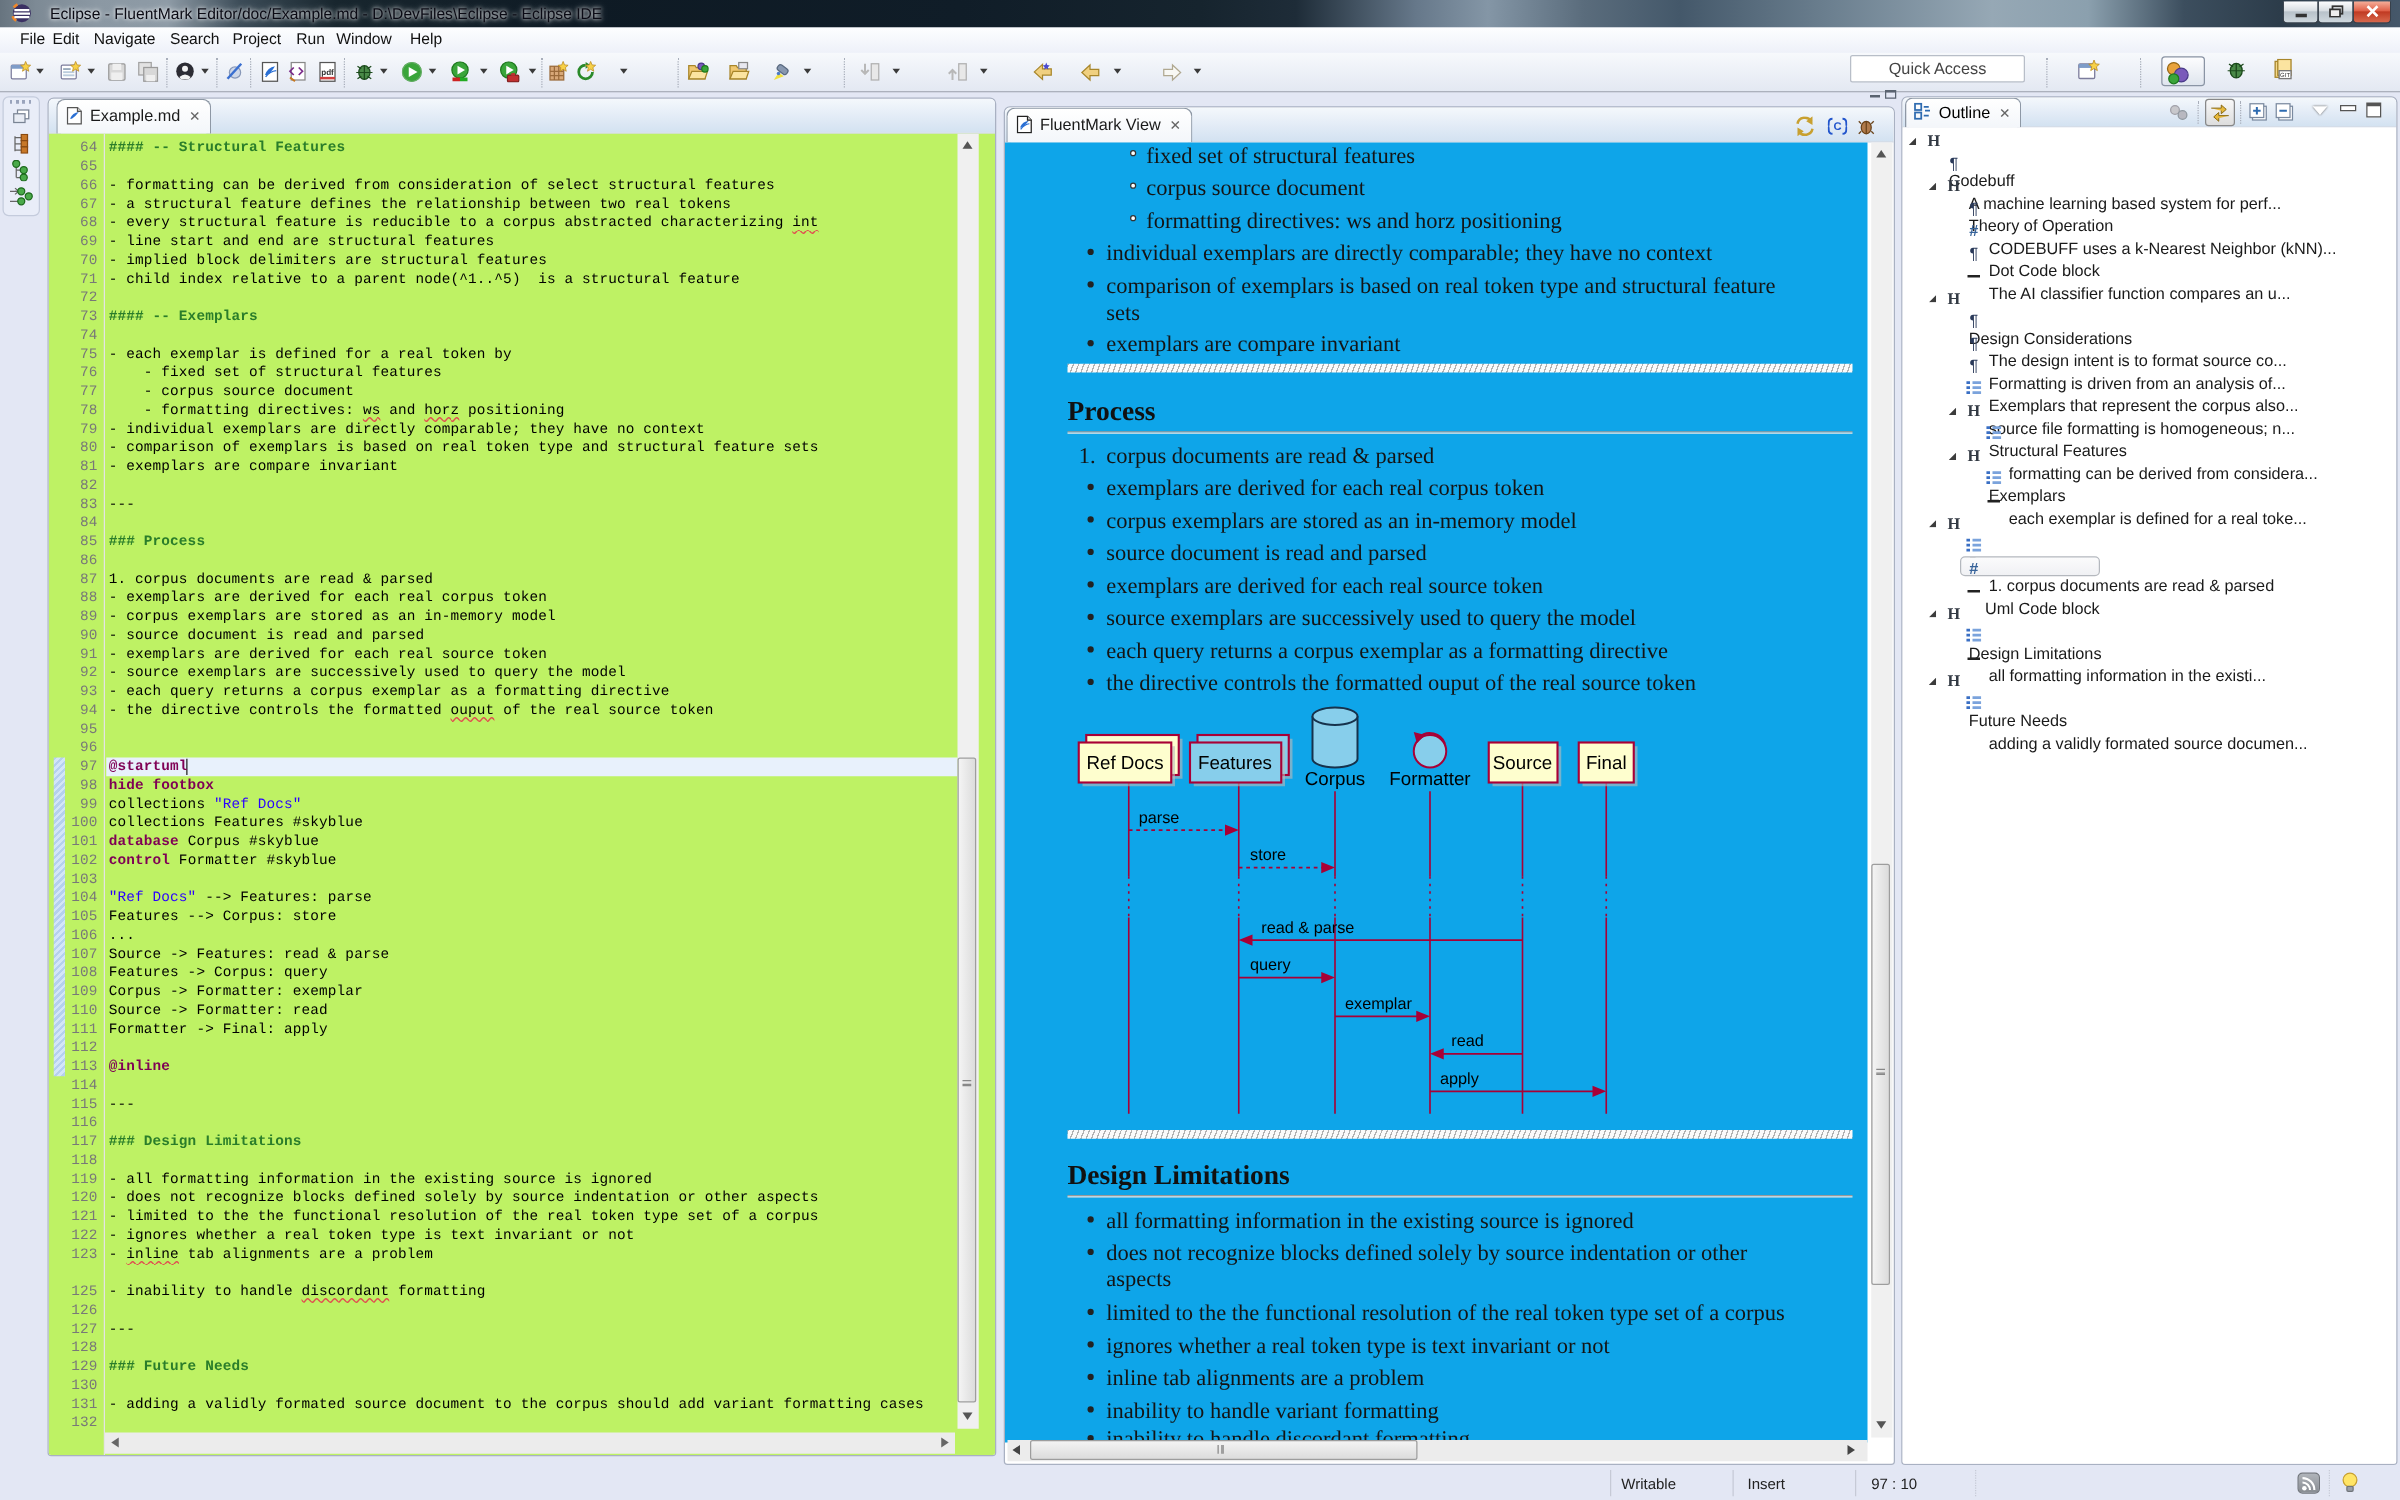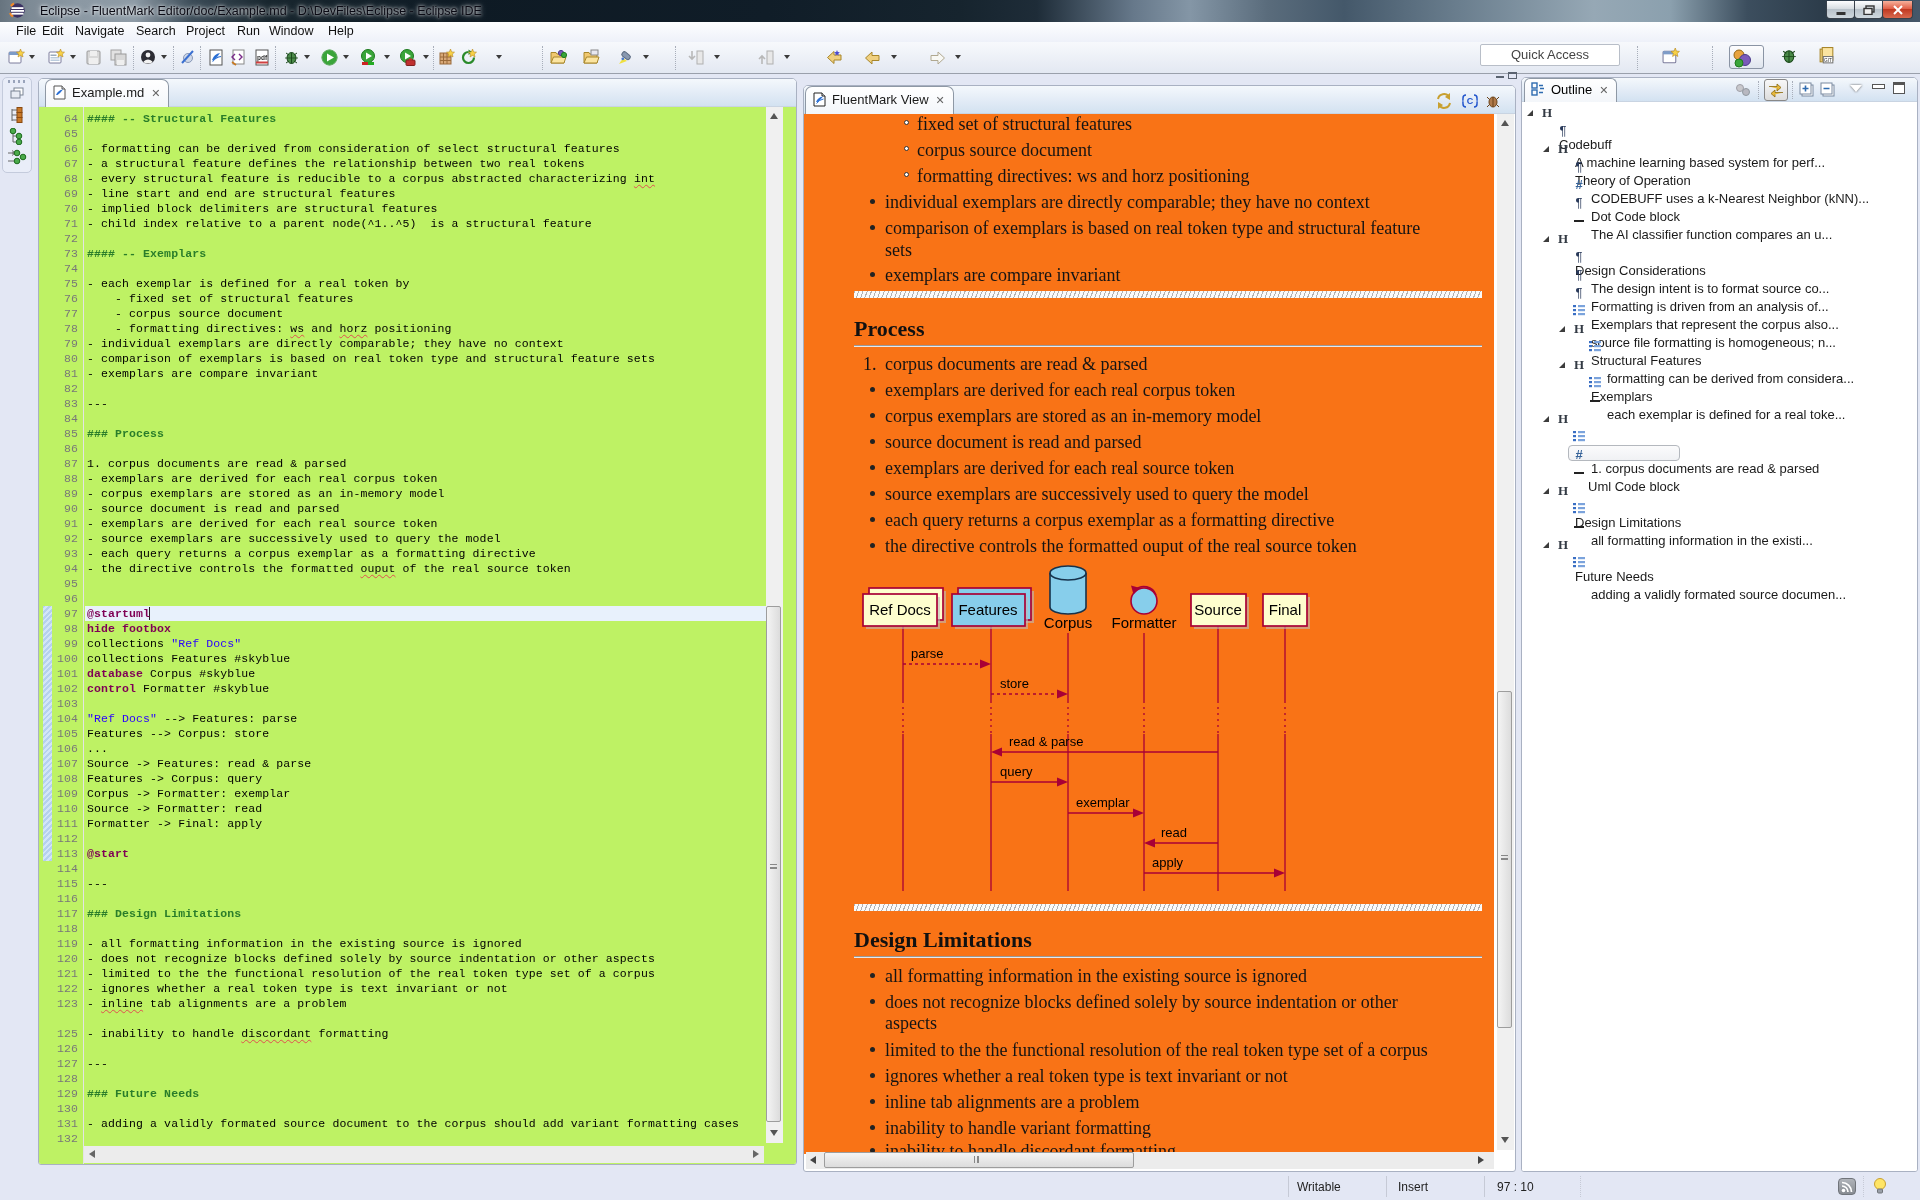--- a/index.html
+++ b/index.html
@@ -44,21 +44,21 @@
 .sbv { position:absolute; width:17px; background:#f0f0f0; }
 .sbh { position:absolute; height:17px; background:#ececec; }
 .sbthumb { position:absolute; background:linear-gradient(90deg,#f4f4f4,#dcdcdc); border:1px solid #9d9d9d; border-radius:2px; }
 .sbthumbh { position:absolute; background:linear-gradient(180deg,#f4f4f4,#dcdcdc); border:1px solid #9d9d9d; border-radius:2px; }
 .sbarrow { position:absolute; width:0; height:0; }
 .grip { position:absolute; width:7px; height:5px; border-top:1px solid #888; border-bottom:1px solid #888; }
 .grip:after { content:""; position:absolute; left:0; top:2px; width:7px; height:0; border-top:1px solid #888; }
 .griph { position:absolute; width:5px; height:7px; border-left:1px solid #888; border-right:1px solid #888; }
 .griph:after { content:""; position:absolute; top:0; left:2px; height:7px; width:0; border-left:1px solid #888; }
 
-#fmcontent { position:absolute; left:0; top:28px; width:690px; height:1040px; background:#f97316; font-family:"Liberation Serif", serif; }
+#fmcontent { position:absolute; left:0; top:28px; width:690px; height:1040px; background:#0ea5e9; font-family:"Liberation Serif", serif; }
 .fmt { position:absolute; font-size:18px; color:#141414; white-space:pre; line-height:22px; height:22px; }
 .bdot { position:absolute; left:66px; width:5px; height:5px; border-radius:50%; background:#222; }
 .bcirc { position:absolute; left:100px; width:5px; height:5px; border-radius:50%; border:1px solid #333; background:#fff; }
 .fmh { position:absolute; font-size:22px; font-weight:bold; color:#111; }
 .frule { position:absolute; width:628px; height:2px; border-top:1px solid #999; border-bottom:1px solid #e8e8e8; }
 .hatch { position:absolute; width:628px; height:7px; background:repeating-linear-gradient(110deg,#b2b2b2 0 1px,#fafafa 1px 4px); }
 #uml { position:absolute; left:42px; top:442px; }
 #uml text.pl { font-family:"Liberation Sans", sans-serif; font-size:15px; fill:#000; }
 #uml text.ml { font-family:"Liberation Sans", sans-serif; font-size:13px; fill:#000; }
 
@@ -370,21 +370,21 @@
 <div class="eline" style="top:589px"><span class="lnum">103</span><span class="ltxt"></span></div>
 <div class="eline" style="top:604px"><span class="lnum">104</span><span class="ltxt"><span class="s">"Ref Docs"</span> --&gt; Features: parse</span></div>
 <div class="eline" style="top:619px"><span class="lnum">105</span><span class="ltxt">Features --&gt; Corpus: store</span></div>
 <div class="eline" style="top:634px"><span class="lnum">106</span><span class="ltxt">...</span></div>
 <div class="eline" style="top:649px"><span class="lnum">107</span><span class="ltxt">Source -&gt; Features: read &amp; parse</span></div>
 <div class="eline" style="top:664px"><span class="lnum">108</span><span class="ltxt">Features -&gt; Corpus: query</span></div>
 <div class="eline" style="top:679px"><span class="lnum">109</span><span class="ltxt">Corpus -&gt; Formatter: exemplar</span></div>
 <div class="eline" style="top:694px"><span class="lnum">110</span><span class="ltxt">Source -&gt; Formatter: read</span></div>
 <div class="eline" style="top:709px"><span class="lnum">111</span><span class="ltxt">Formatter -&gt; Final: apply</span></div>
 <div class="eline" style="top:724px"><span class="lnum">112</span><span class="ltxt"></span></div>
-<div class="eline" style="top:739px"><span class="lnum">113</span><span class="ltxt"><span class="p">@start</span></span></div>
+<div class="eline" style="top:739px"><span class="lnum">113</span><span class="ltxt"><span class="p">@inline</span></span></div>
 <div class="eline" style="top:754px"><span class="lnum">114</span><span class="ltxt"></span></div>
 <div class="eline" style="top:769px"><span class="lnum">115</span><span class="ltxt">---</span></div>
 <div class="eline" style="top:784px"><span class="lnum">116</span><span class="ltxt"></span></div>
 <div class="eline" style="top:799px"><span class="lnum">117</span><span class="ltxt"><span class="g">### Design Limitations</span></span></div>
 <div class="eline" style="top:814px"><span class="lnum">118</span><span class="ltxt"></span></div>
 <div class="eline" style="top:829px"><span class="lnum">119</span><span class="ltxt">- all formatting information in the existing source is ignored</span></div>
 <div class="eline" style="top:844px"><span class="lnum">120</span><span class="ltxt">- does not recognize blocks defined solely by source indentation or other aspects</span></div>
 <div class="eline" style="top:859px"><span class="lnum">121</span><span class="ltxt">- limited to the the functional resolution of the real token type set of a corpus</span></div>
 <div class="eline" style="top:874px"><span class="lnum">122</span><span class="ltxt">- ignores whether a real token type is text invariant or not</span></div>
 <div class="eline" style="top:889px"><span class="lnum">123</span><span class="ltxt">- <span class="q">inline</span> tab alignments are a problem</span></div>

